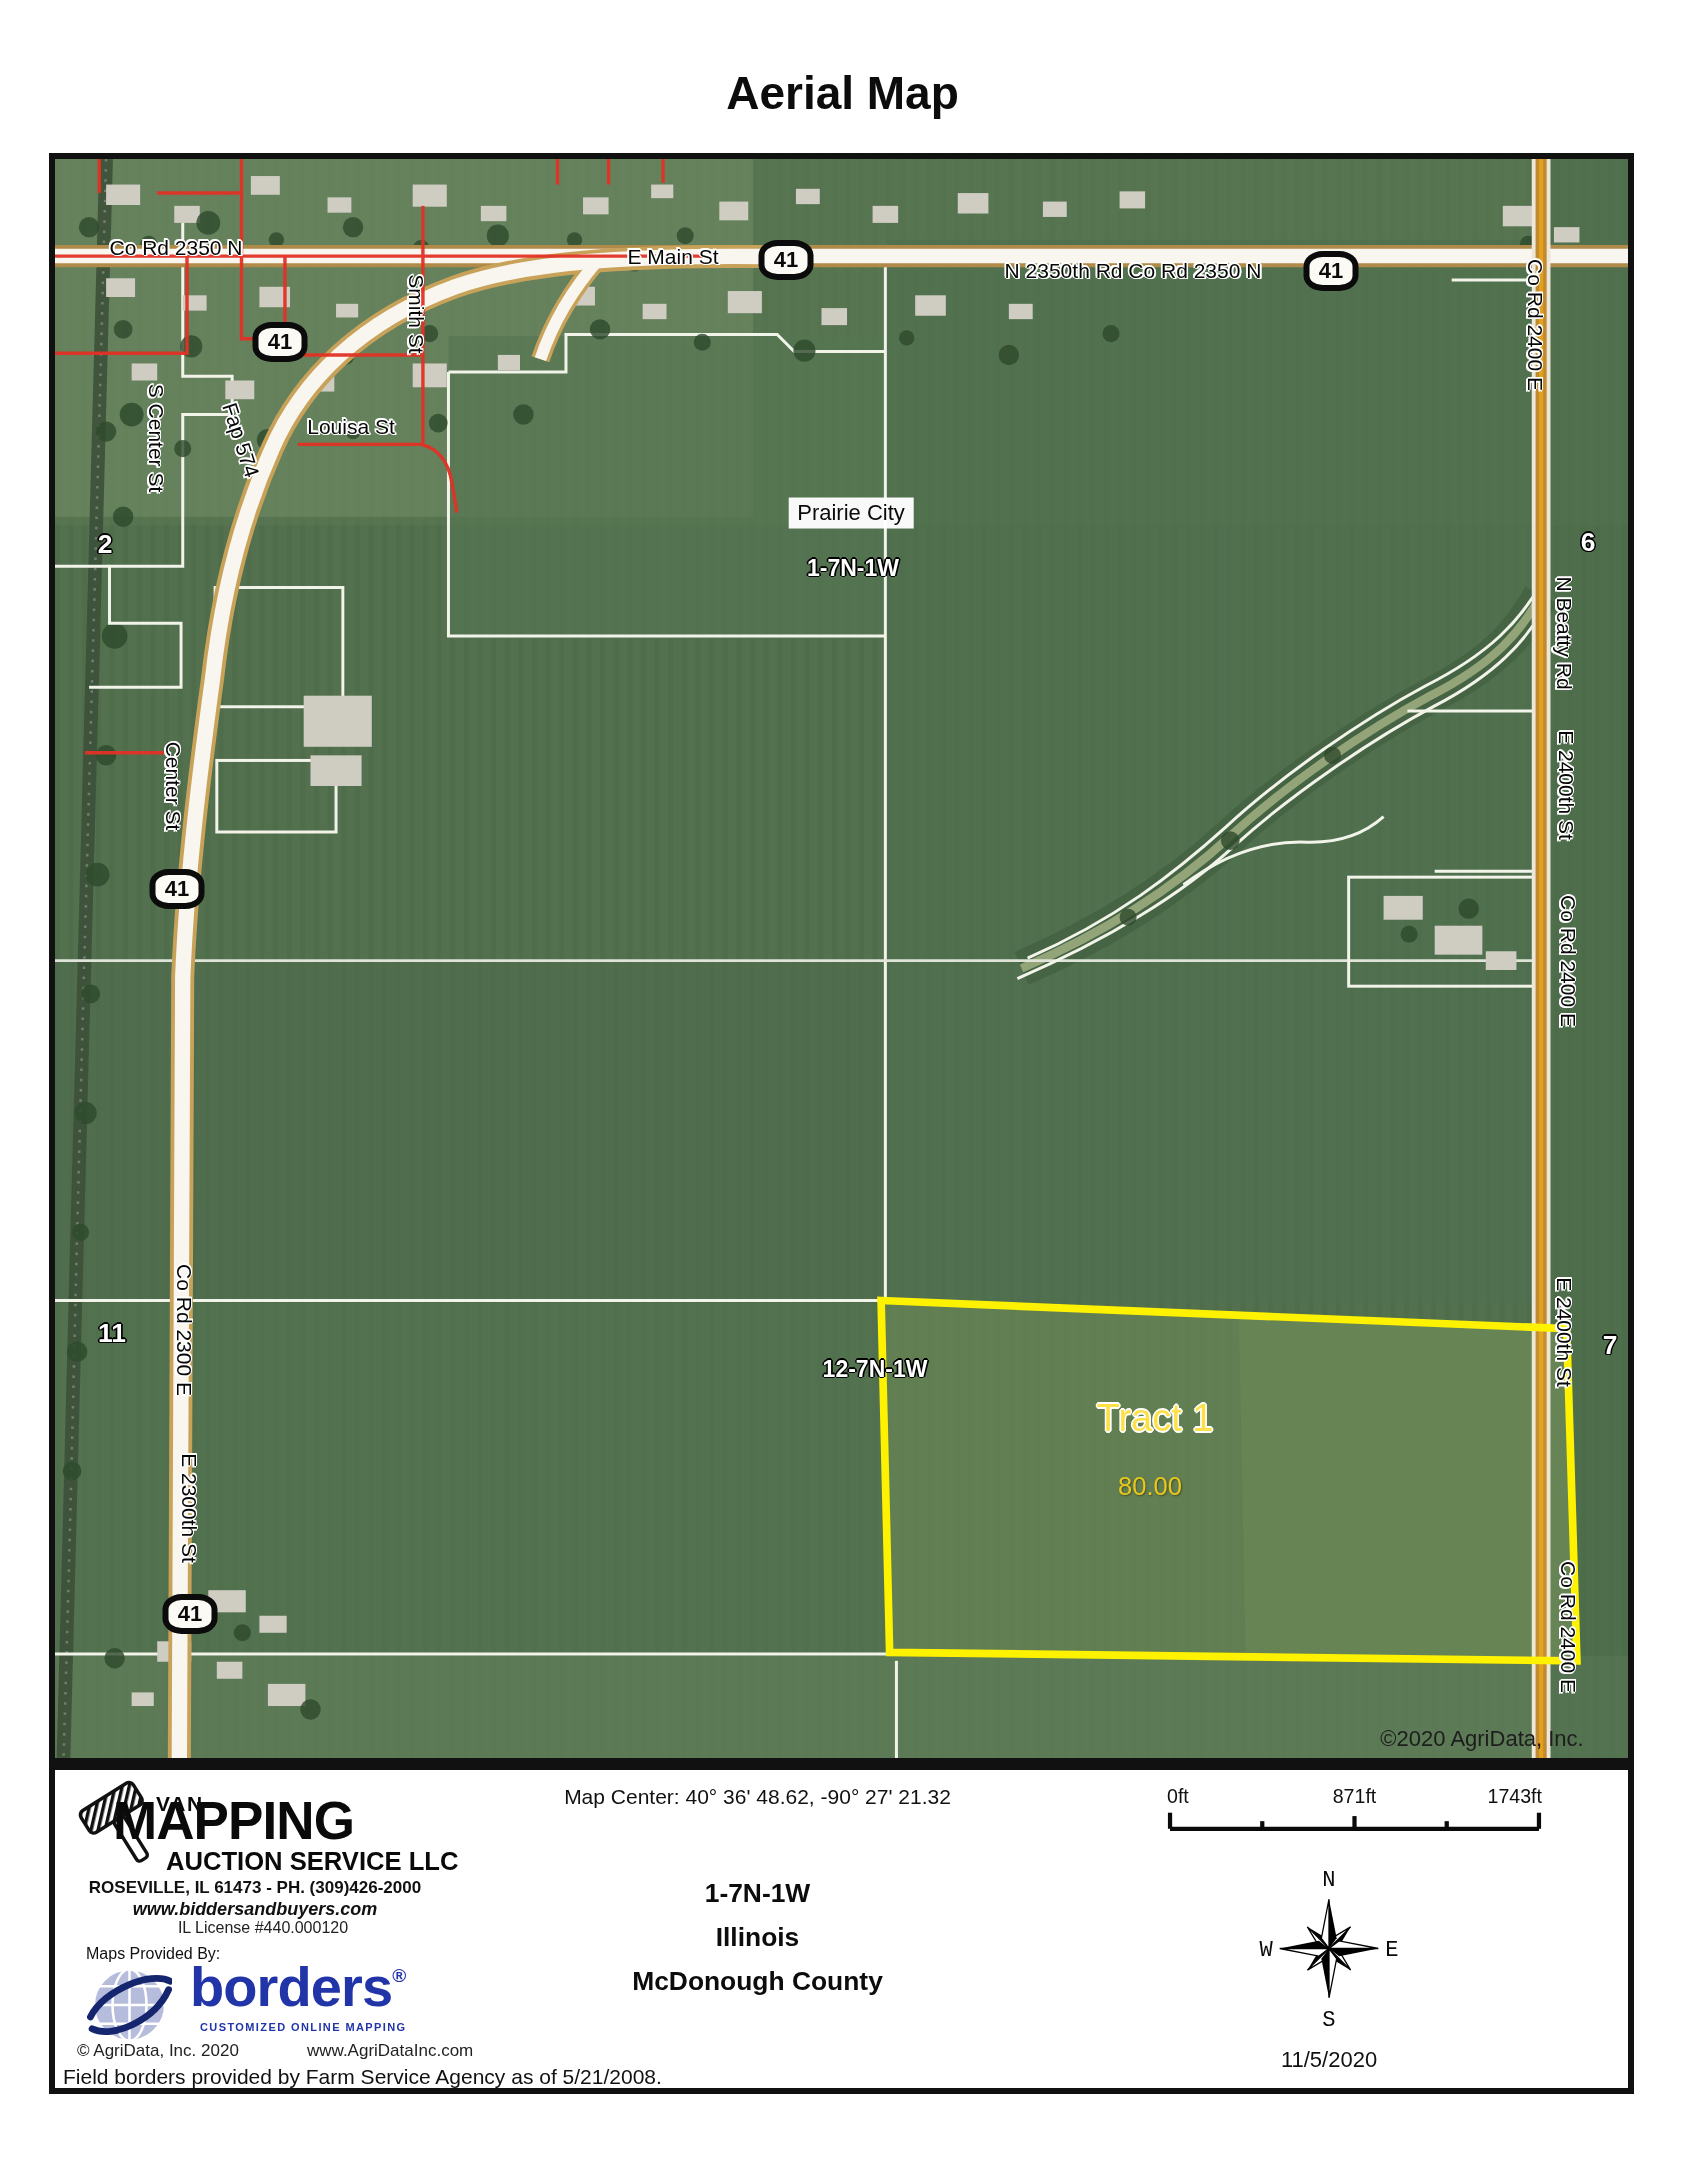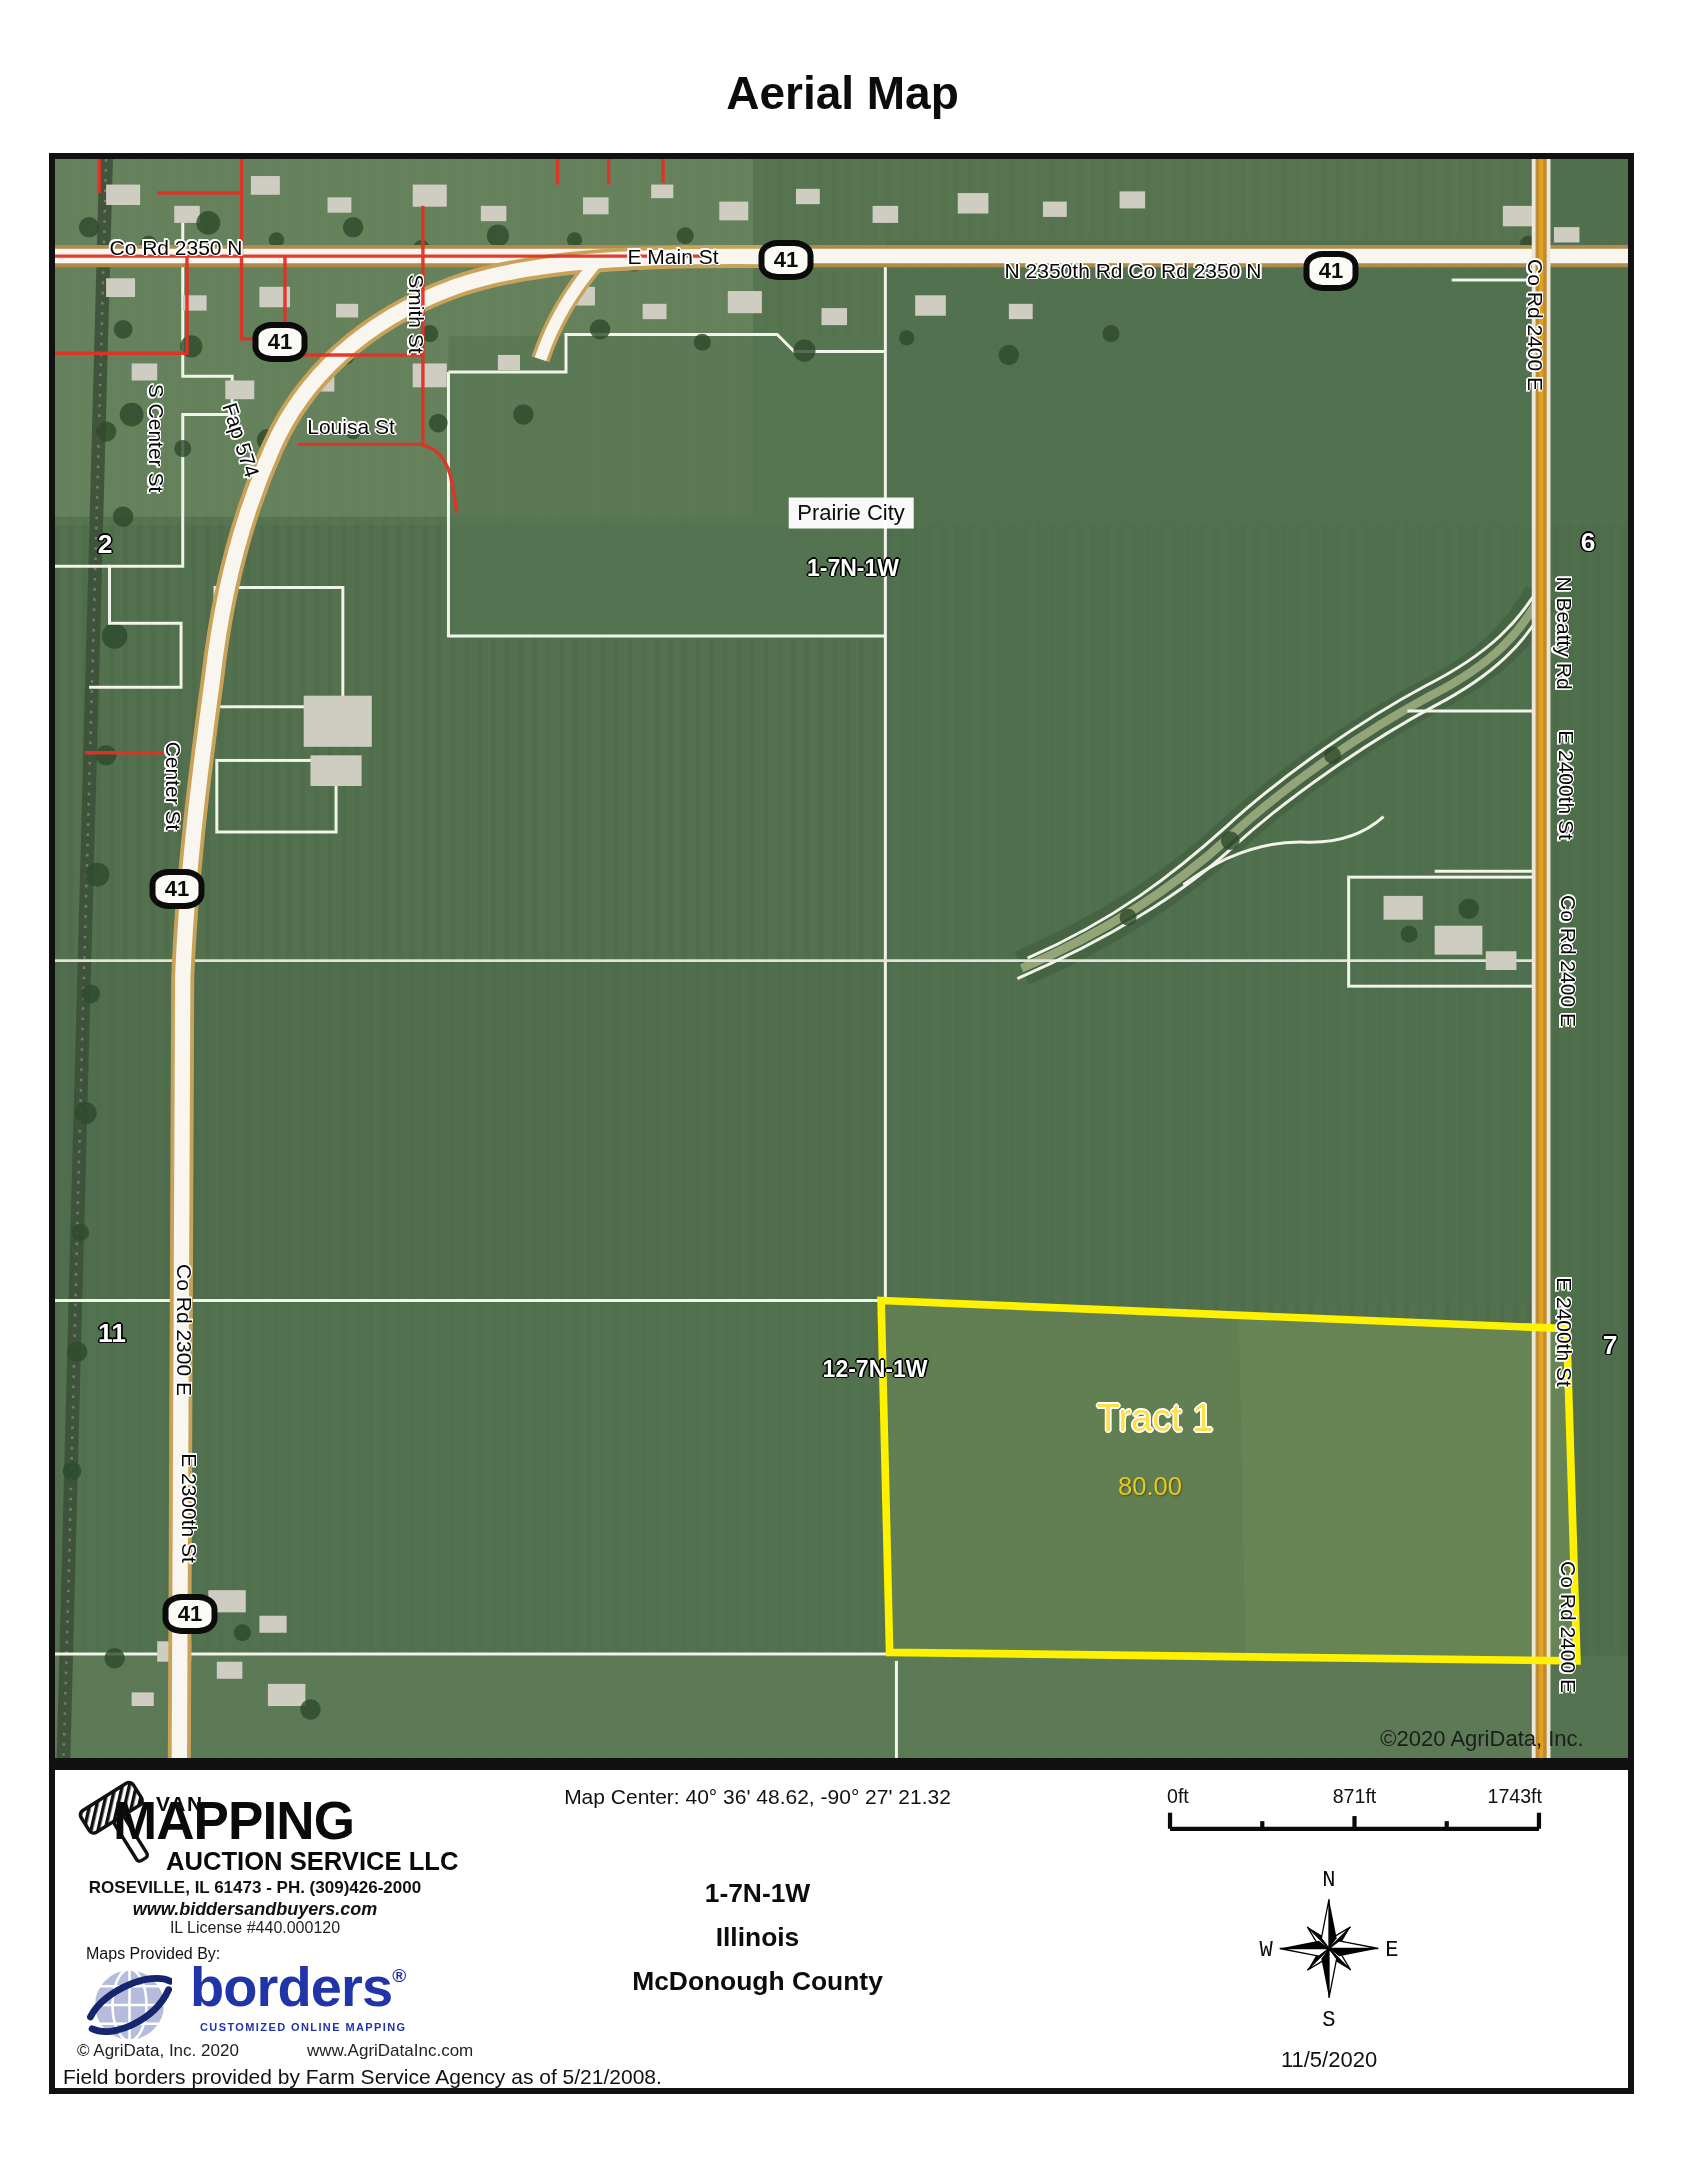--- a/index.html
+++ b/index.html
@@ -36,21 +36,21 @@
   
   #footer{position:absolute;left:49px;top:1764px;width:1585px;height:330px;
     border:6px solid #111;box-sizing:border-box;background:#fff;}
   #footer .abs{position:absolute;}
   .logo-van{left:101px;top:22px;font-size:21px;font-weight:700;color:#0a0a0a;letter-spacing:1.7px;}
   .logo-adkisson{left:58px;top:20.4px;font-size:53px;font-weight:700;color:#0a0a0a;letter-spacing:-0.9px;}
   .logo-sub{left:111px;top:77px;font-size:25.6px;font-weight:700;color:#0a0a0a;}
   .logo-addr{left:0;top:108px;width:400px;text-align:center;font-size:17px;font-weight:700;color:#111;}
   .logo-web{left:0;top:129px;width:400px;text-align:center;font-size:18px;font-weight:700;
     font-style:italic;color:#111;}
-  .logo-lic{left:0;top:149px;width:400px;text-align:center;font-size:16px;color:#222;}
+  .logo-lic{left:0;top:149px;width:400px;text-align:center;font-size:16px;color:#222;padding-left:8px;}
   .maps-by{left:31px;top:175px;font-size:16px;color:#111;}
   .surety-word{left:135px;top:189px;font-size:56px;font-weight:700;color:#2134a8;line-height:1;
     letter-spacing:-0.9px;}
   .surety-reg{font-size:19px;vertical-align:24px;}
   .surety-sub{left:145px;top:251px;font-size:11px;font-weight:700;color:#2134a8;letter-spacing:1.4px;}
   .agri-copy{left:22px;top:271px;font-size:17px;color:#222;}
   .agri-site{left:252px;top:271px;font-size:17px;color:#222;}
   .map-center{left:477px;top:14.5px;width:451px;text-align:center;font-size:21px;color:#111;}
   .loc-lines{left:477px;top:101px;width:451px;text-align:center;font-size:26.4px;font-weight:700;
     color:#0c0c0c;line-height:44px;}

